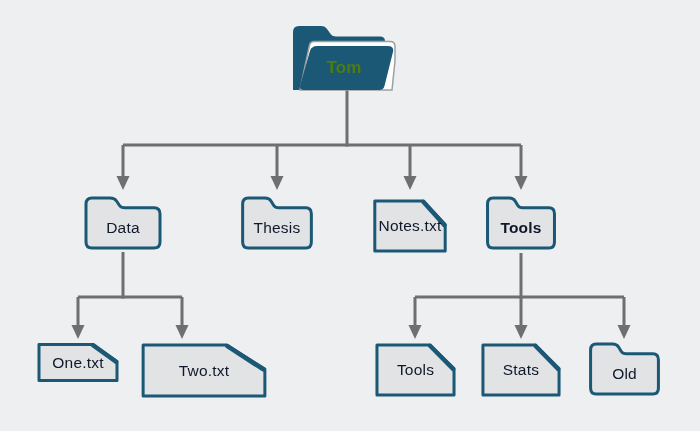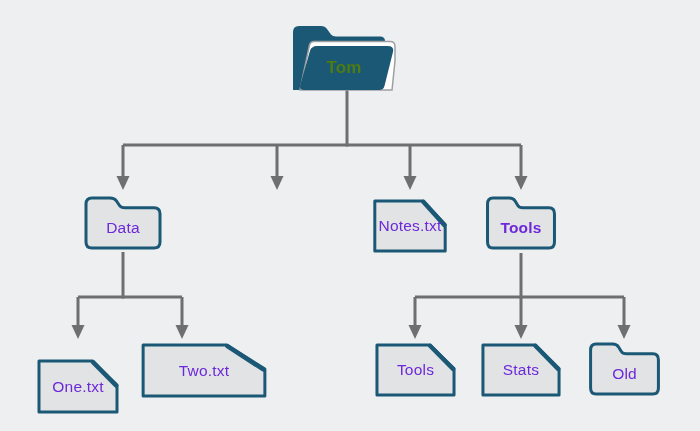--- a/index.html
+++ b/index.html
@@ -11,21 +11,21 @@
     overflow:hidden;
   }
   .wires{position:absolute;left:0;top:0;width:700px;height:431px;}
   .node{position:absolute;}
   .node svg{position:absolute;left:0;top:0;width:100%;height:100%;display:block;}
   .shape{fill:#e2e3e5;stroke:#1b5876;stroke-width:3;stroke-linejoin:round;}
   .fold{fill:none;stroke:#1b5876;stroke-width:4.5;stroke-linecap:round;}
   .lbl{
     position:absolute;left:0;right:0;
     display:flex;align-items:center;justify-content:center;
-    color:#6d28d9;font-size:15.5px;letter-spacing:.2px;
+    color:#0f172a;font-size:15.5px;letter-spacing:.2px;
     white-space:nowrap;
   }
   .folder .lbl{top:10px;bottom:0;}
   .file .lbl{top:0;bottom:0;text-align:center;}
   .tom .lbl{top:24px;bottom:0;color:#4d7c0f;font-weight:bold;font-size:17px;}
   .wire{stroke:#6e6f71;stroke-width:3;fill:none;}
   .head{fill:#6e6f71;stroke:none;}
   .paper{fill:#ffffff;stroke:#9da0a2;stroke-width:1.5;}
   .teal{fill:#1b5876;}
 </style>
@@ -68,37 +68,43 @@
     <span class="lbl">Tom</span>
   </div>
 
   <div class="node folder" style="left:81px;top:193px;width:84px;height:60px;">
     <svg viewBox="0 0 84 60" preserveAspectRatio="none">
       <path class="shape" vector-effect="non-scaling-stroke" d="M5,49 V11 Q5,5 11,5 H29 Q33.5,5 35.5,8 L38.5,12.5 Q40,14.8 44,14.8 H73 Q79,14.8 79,20.8 V49 Q79,55 73,55 H11 Q5,55 5,49 Z"></path>
     </svg>
     <span class="lbl">Data</span>
   </div>
 
+  <div class="node folder" style="left:238px;top:193px;width:78px;height:60px;">
+    <svg viewBox="0 0 84 60" preserveAspectRatio="none">
+      <path class="shape" vector-effect="non-scaling-stroke" d="M5,49 V11 Q5,5 11,5 H29 Q33.5,5 35.5,8 L38.5,12.5 Q40,14.8 44,14.8 H73 Q79,14.8 79,20.8 V49 Q79,55 73,55 H11 Q5,55 5,49 Z"></path>
+    </svg>
+    <span class="lbl">Thesis</span>
+  </div>
 
   <div class="node file" style="left:373px;top:199px;width:74px;height:54px;">
     <svg viewBox="0 0 82 54" preserveAspectRatio="none">
       <path class="shape" vector-effect="non-scaling-stroke" d="M2,2 H55.5 L80,25.5 V52 H2 Z"></path>
       <path class="fold" vector-effect="non-scaling-stroke" d="M56,3 L79,26"></path>
     </svg>
     <span class="lbl">Notes.txt</span>
   </div>
 
   <div class="node folder" style="left:483px;top:193px;width:76px;height:60px;font-weight:bold;">
     <svg viewBox="0 0 84 60" preserveAspectRatio="none">
       <path class="shape" vector-effect="non-scaling-stroke" d="M5,49 V11 Q5,5 11,5 H29 Q33.5,5 35.5,8 L38.5,12.5 Q40,14.8 44,14.8 H73 Q79,14.8 79,20.8 V49 Q79,55 73,55 H11 Q5,55 5,49 Z"></path>
     </svg>
     <span class="lbl">Tools</span>
   </div>
 
-  <div class="node file" style="left:37px;top:343px;width:82px;height:55px;margin-top:16px;">
+  <div class="node file" style="left:37px;top:343px;width:82px;height:39px;">
     <svg viewBox="0 0 82 54" preserveAspectRatio="none">
       <path class="shape" vector-effect="non-scaling-stroke" d="M2,2 H55.5 L80,25.5 V52 H2 Z"></path>
       <path class="fold" vector-effect="non-scaling-stroke" d="M56,3 L79,26"></path>
     </svg>
     <span class="lbl">One.txt</span>
   </div>
 
   <div class="node file" style="left:140px;top:343px;width:84px;height:55px;padding-left:44px;">
     <svg viewBox="0 0 82 54" preserveAspectRatio="none">
       <path class="shape" vector-effect="non-scaling-stroke" d="M2,2 H55.5 L80,25.5 V52 H2 Z"></path>

